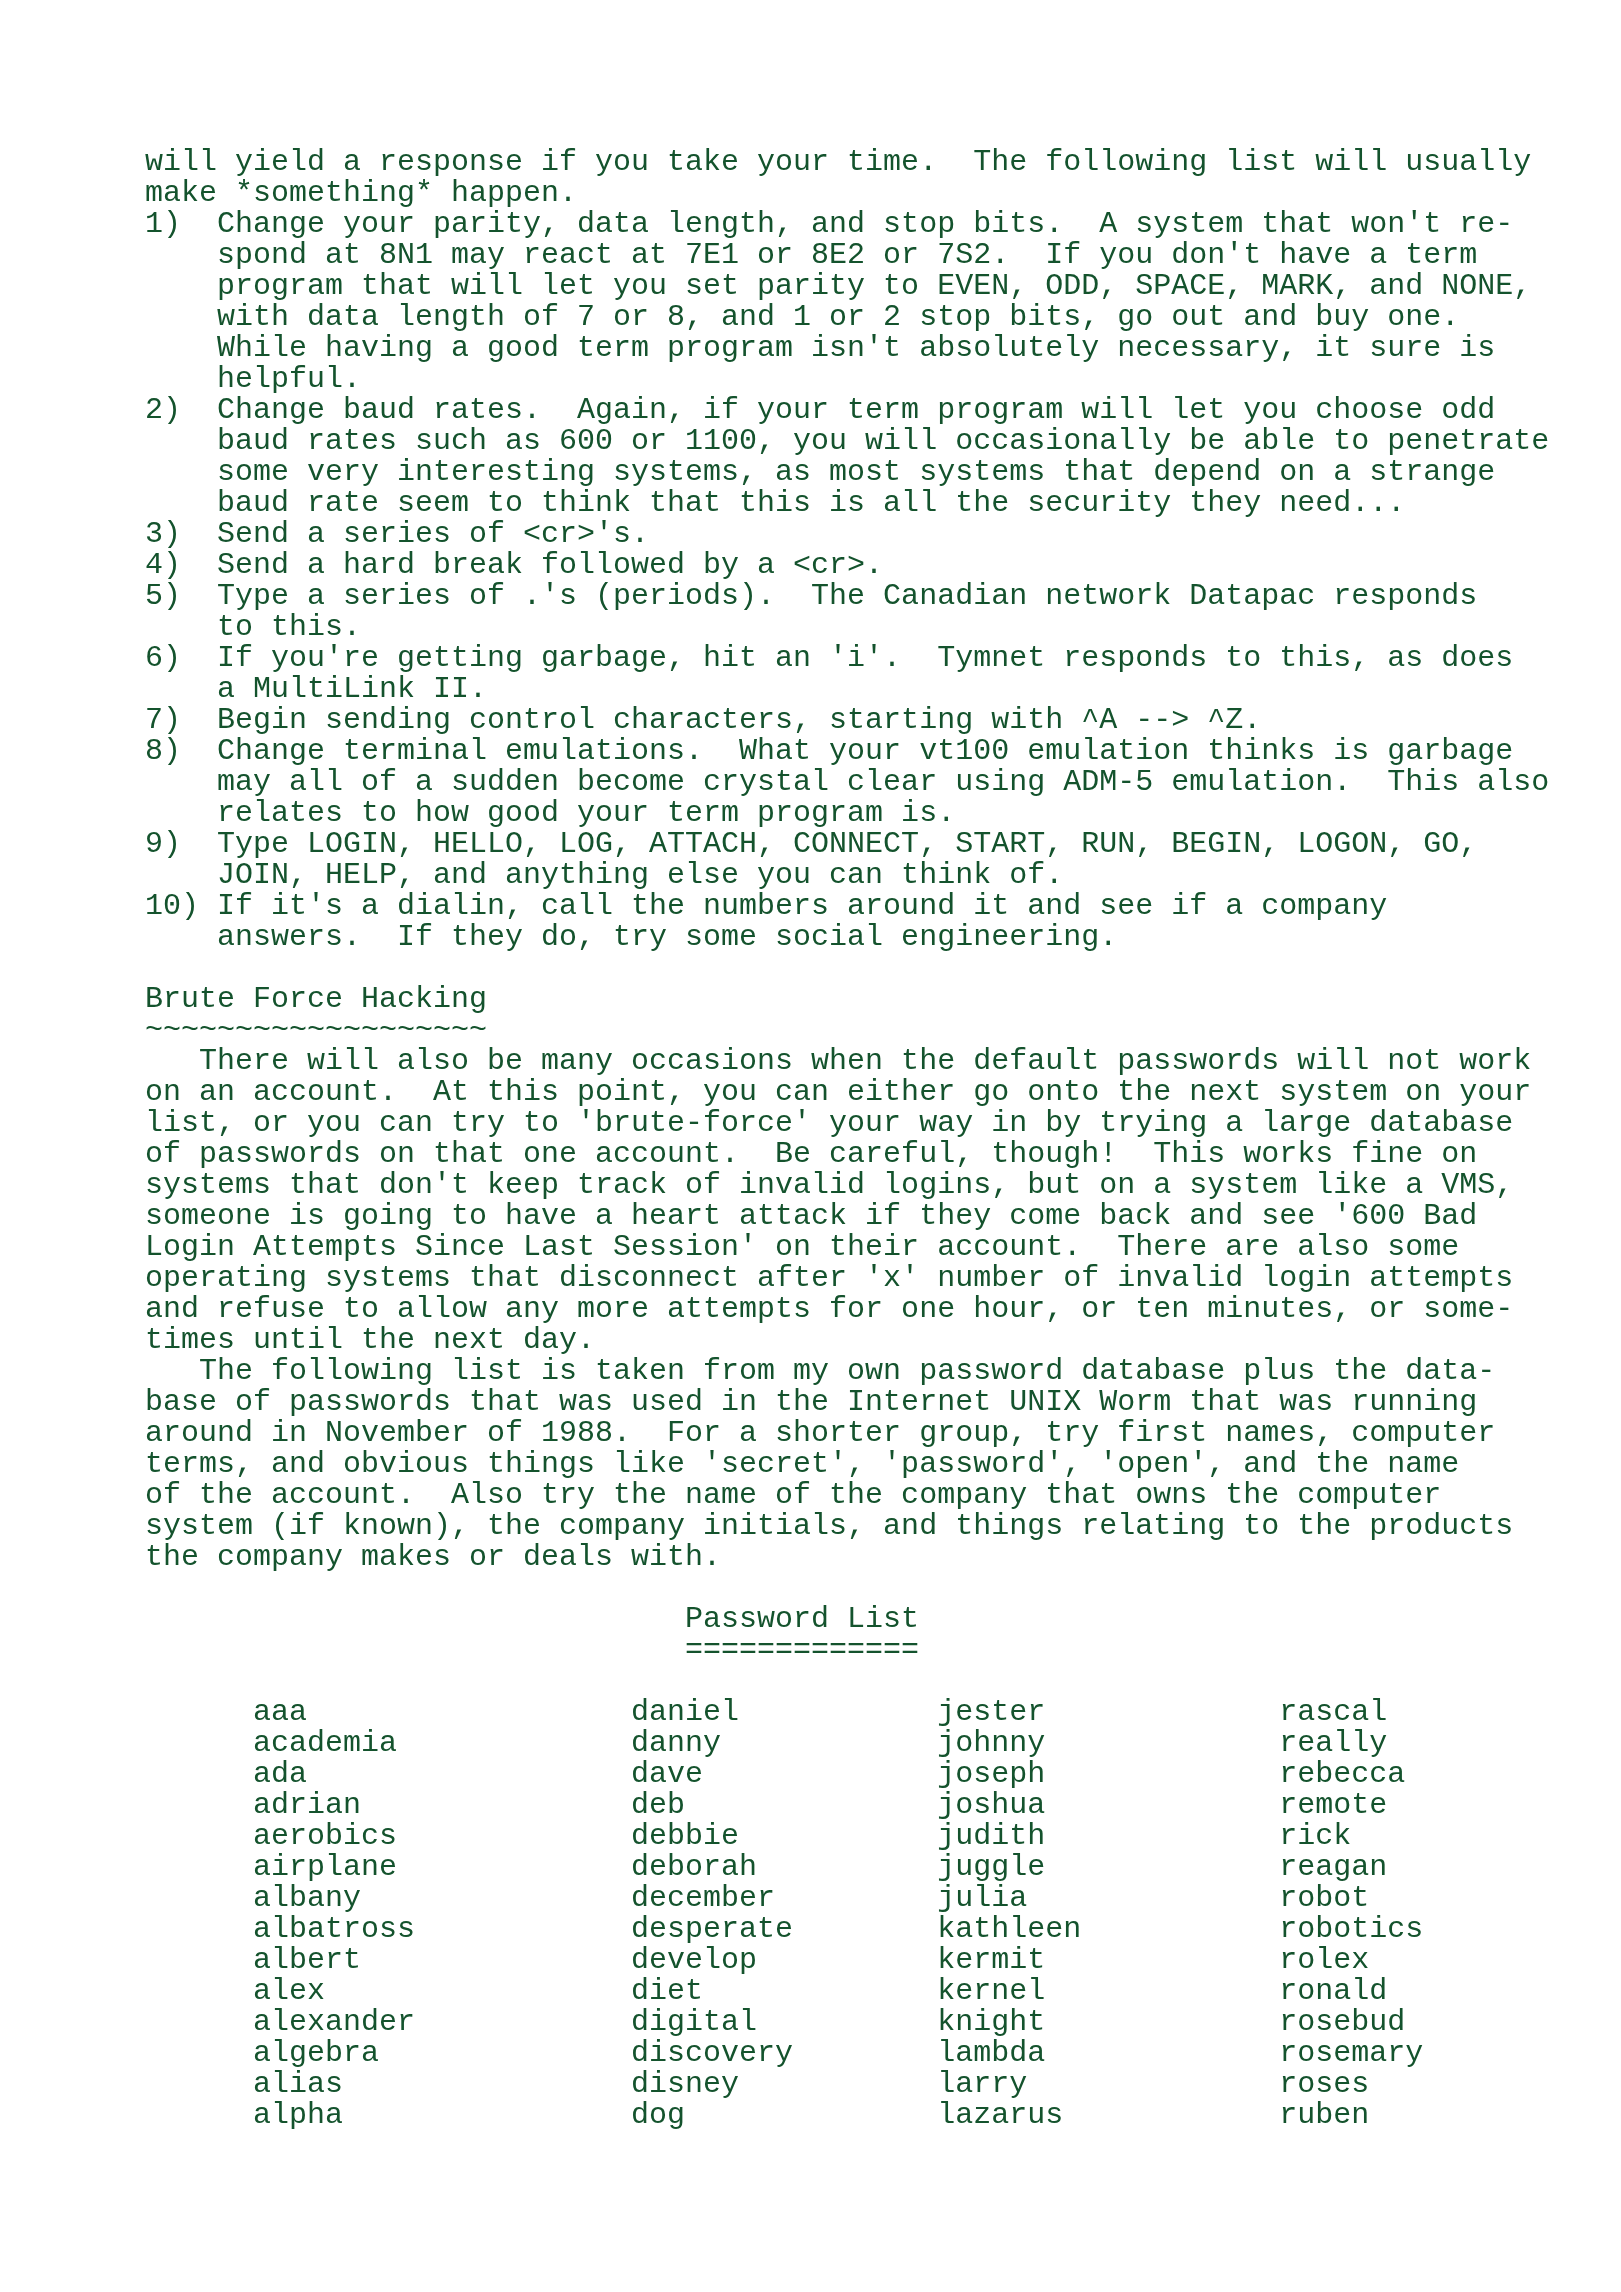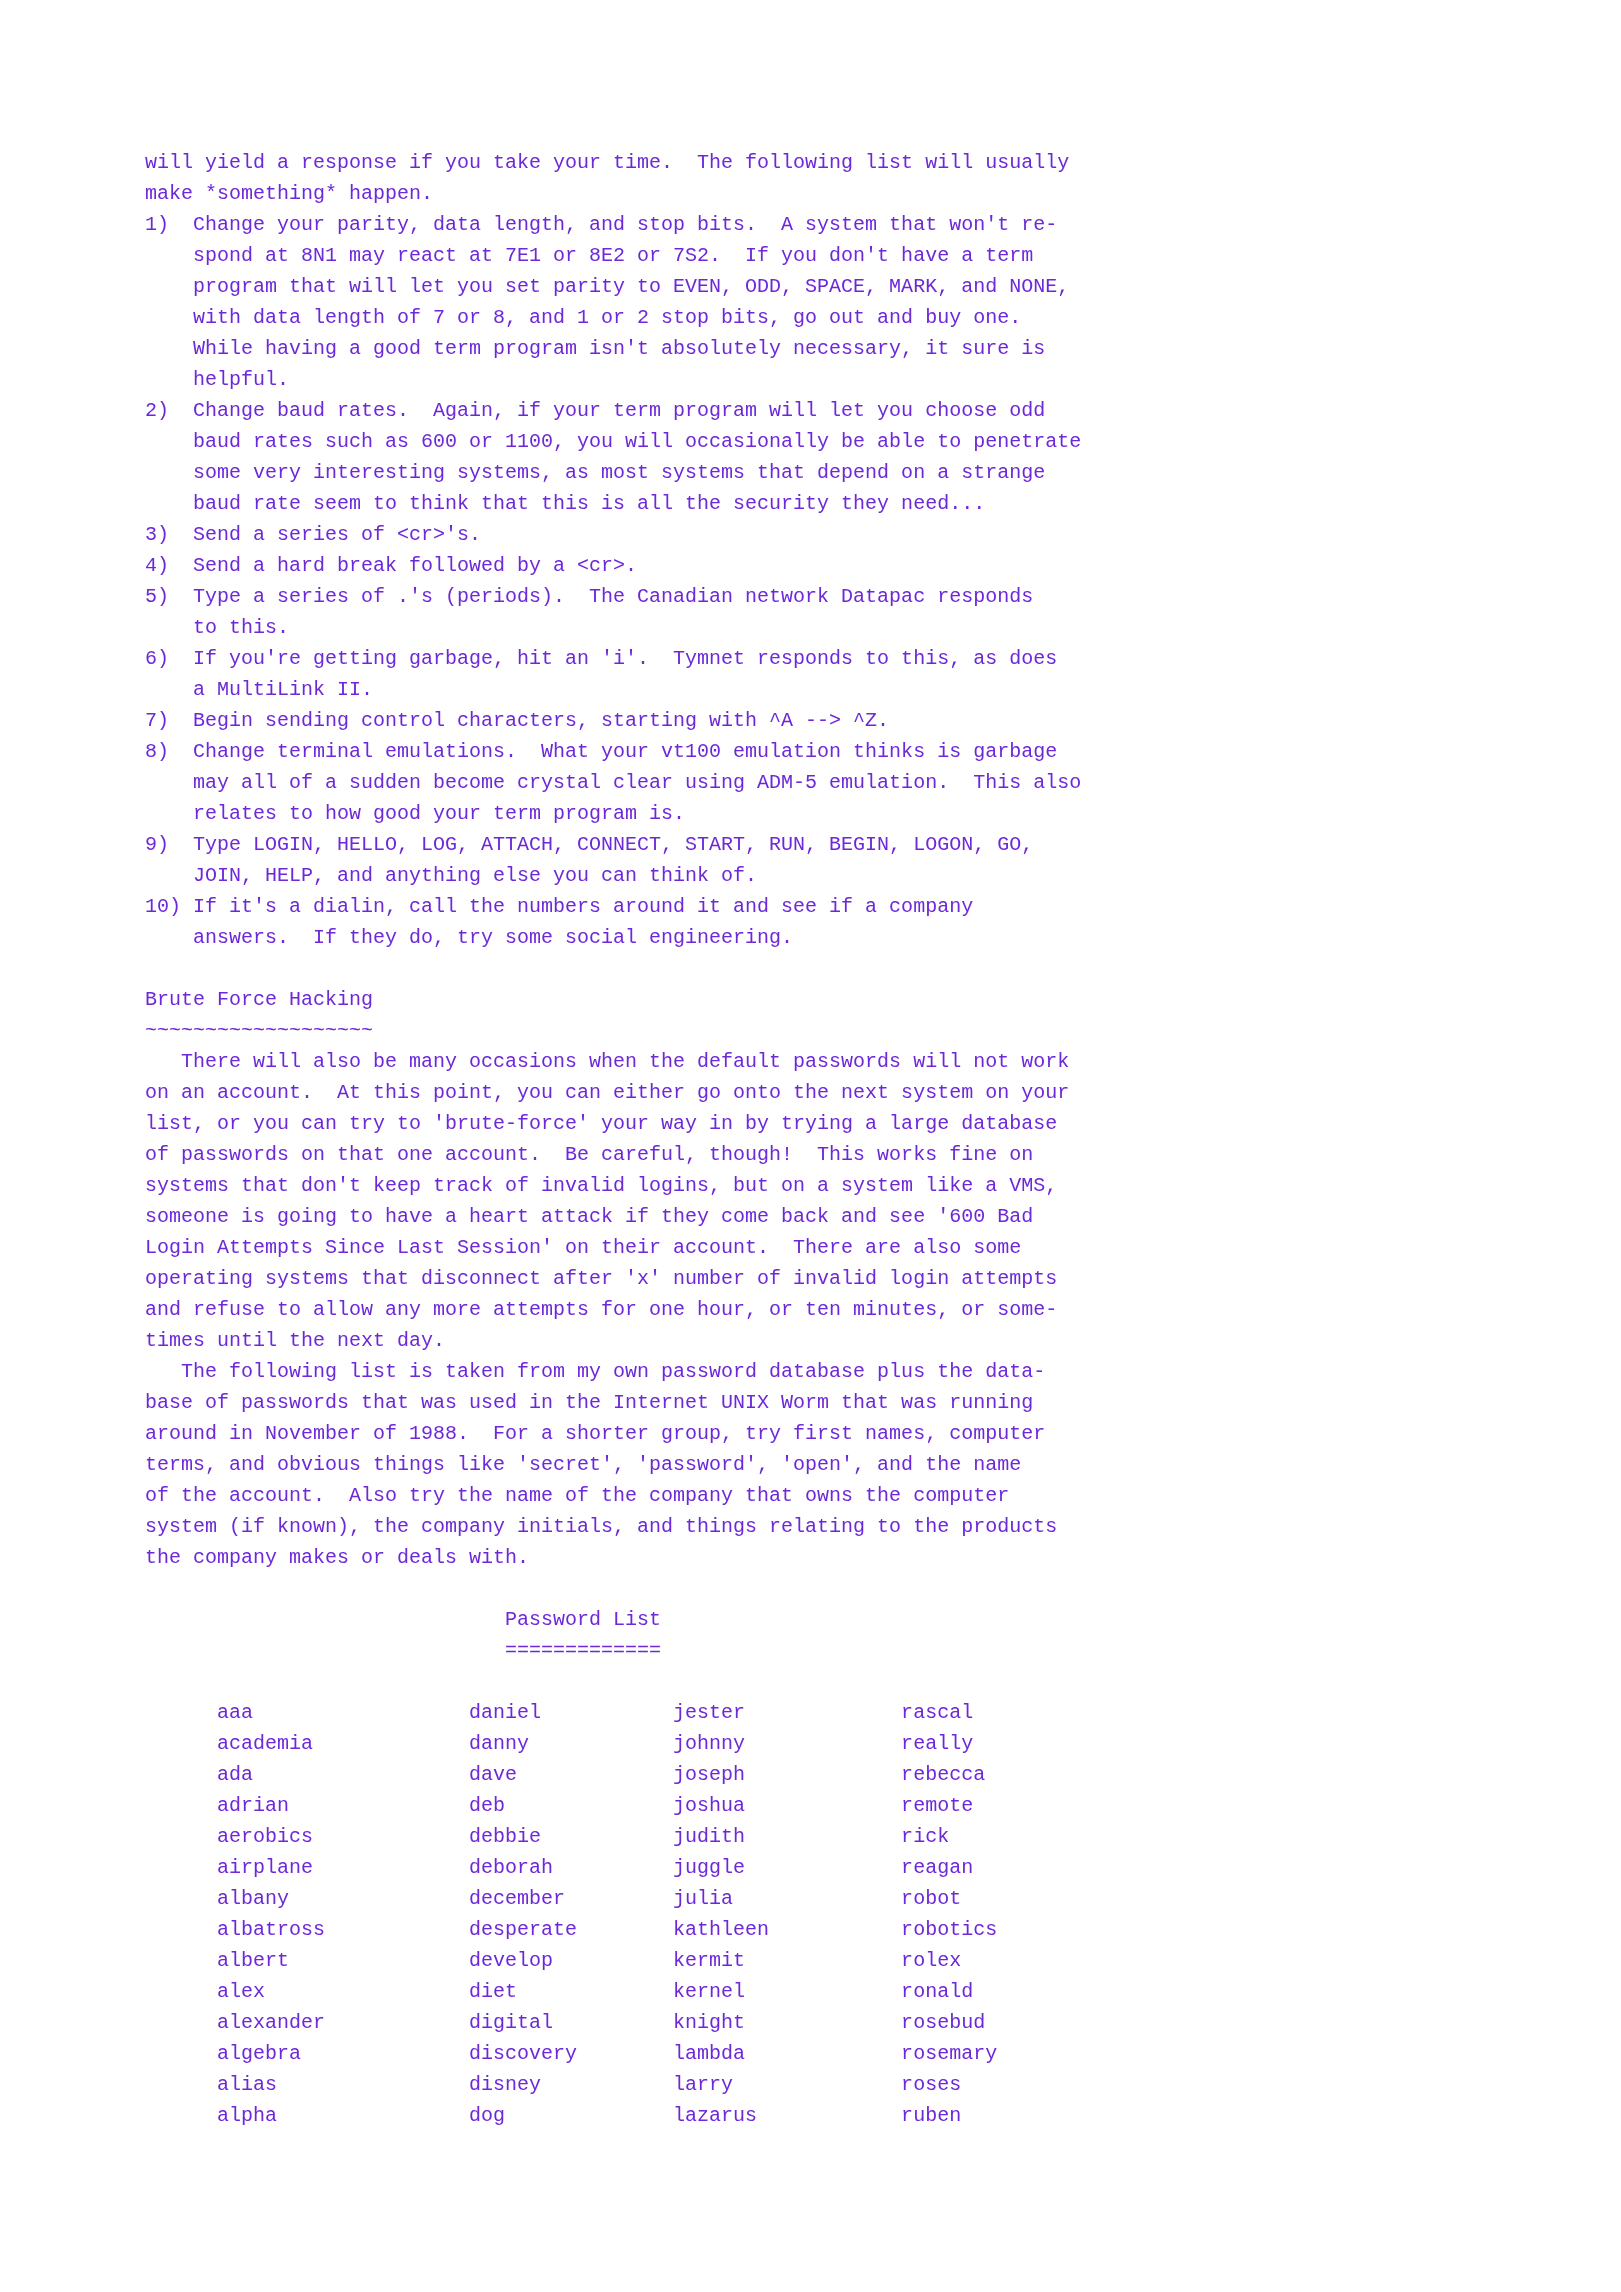--- a/index.html
+++ b/index.html
@@ -14,24 +14,24 @@
     background: #ffffff;
     overflow: hidden;
   }
   pre.doc {
     position: absolute;
     left: 145px;
     top: 147px;
     margin: 0;
     padding: 0;
     font-family: "Liberation Mono", "DejaVu Sans Mono", monospace;
-    font-size: 20px;
+    font-size: 30px;
     line-height: 31px;
     letter-spacing: 0;
-    color: #6d28d9;
+    color: #14532d;
     white-space: pre;
   }
 </style>
 </head>
 <body>
 
 <div class="page">
   <pre class="doc"><span>will yield a response if you take your time.  The following list will usually
 make *something* happen.
 </span><span>1)  Change your parity, data length, and stop bits.  A system that won't re-

